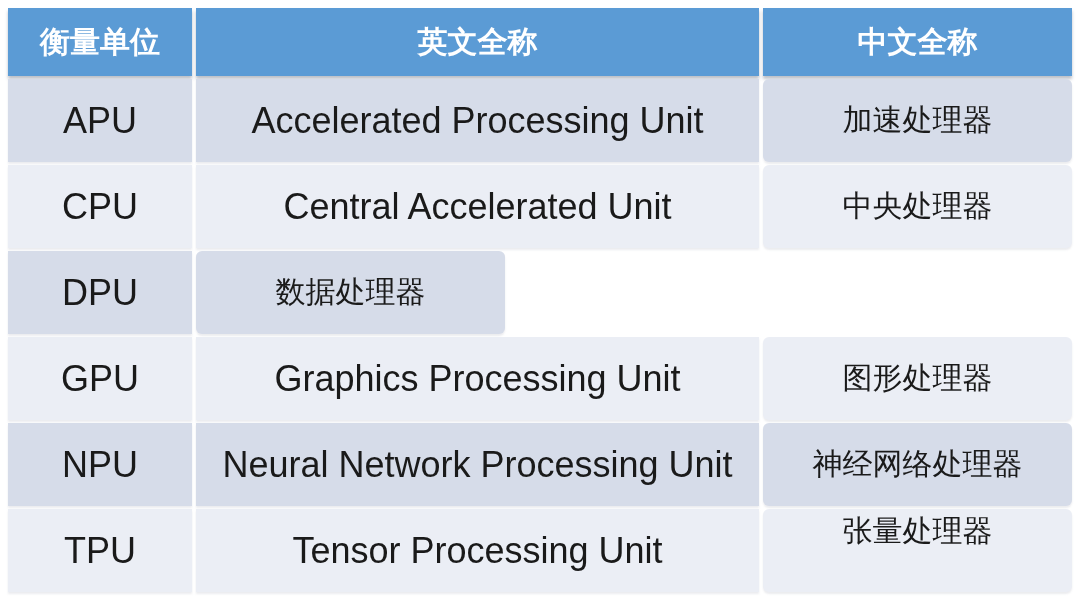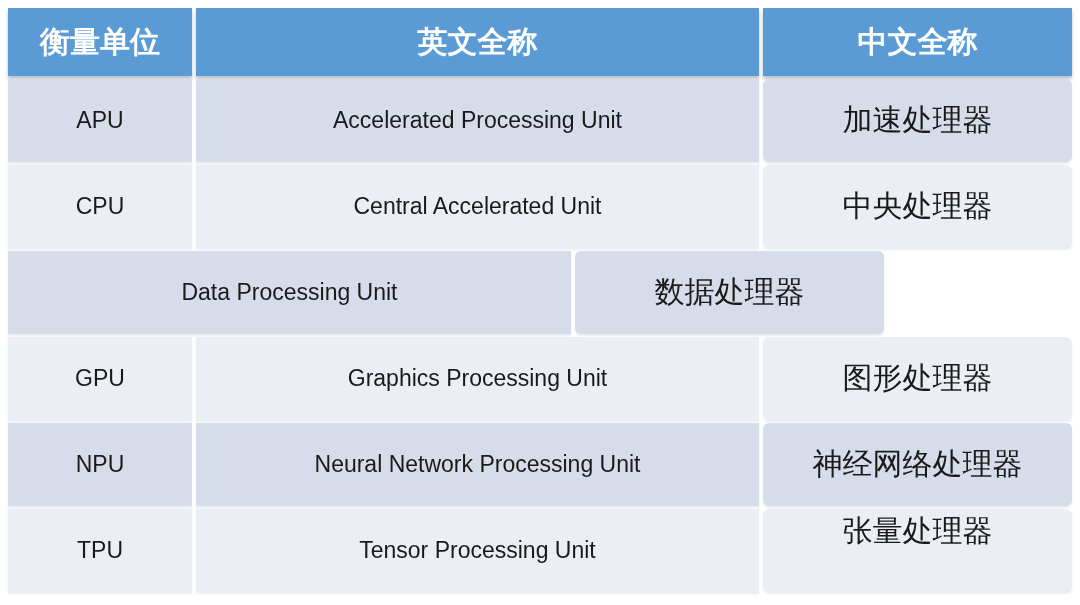--- a/index.html
+++ b/index.html
@@ -44,21 +44,21 @@
   .c3 { width: 309px; }
   .hcell {
     background: var(--header-bg, #5B9BD5);
     color: var(--header-text, #ffffff);
     font-weight: bold;
     font-size: 30px;
     box-shadow: 0 3px 3px rgba(90, 100, 120, 0.40);
   }
   .body-row .cell {
     color: var(--body-text, #1a1a1a);
-    font-size: 23px;
+    font-size: 36px;
     box-shadow: 0 2px 2px rgba(120, 130, 150, 0.15);
   }
   .body-row .cell.zh {
     font-size: 30px;
     border-radius: 6px;
   }
   .band-dark .cell { background: var(--band-dark, #D6DCE9); }
   .band-light .cell { background: var(--band-light, #EBEEF5); }
   .cell.align-top {
     align-items: flex-start;
@@ -83,21 +83,21 @@
       <div class="cell c3 zh">加速处理器</div>
     </div>
 
     <div class="row body-row band-light">
       <div class="cell c1">CPU</div>
       <div class="cell c2">Central Accelerated Unit</div>
       <div class="cell c3 zh">中央处理器</div>
     </div>
 
     <div class="row body-row band-dark">
-      <div class="cell c2">Data Processing Unit</div>
+      <div class="cell c1">DPU</div>
       <div class="cell c3 zh">数据处理器</div>
     </div>
 
     <div class="row body-row band-light">
       <div class="cell c1">GPU</div>
       <div class="cell c2">Graphics Processing Unit</div>
       <div class="cell c3 zh">图形处理器</div>
     </div>
 
     <div class="row body-row band-dark">

